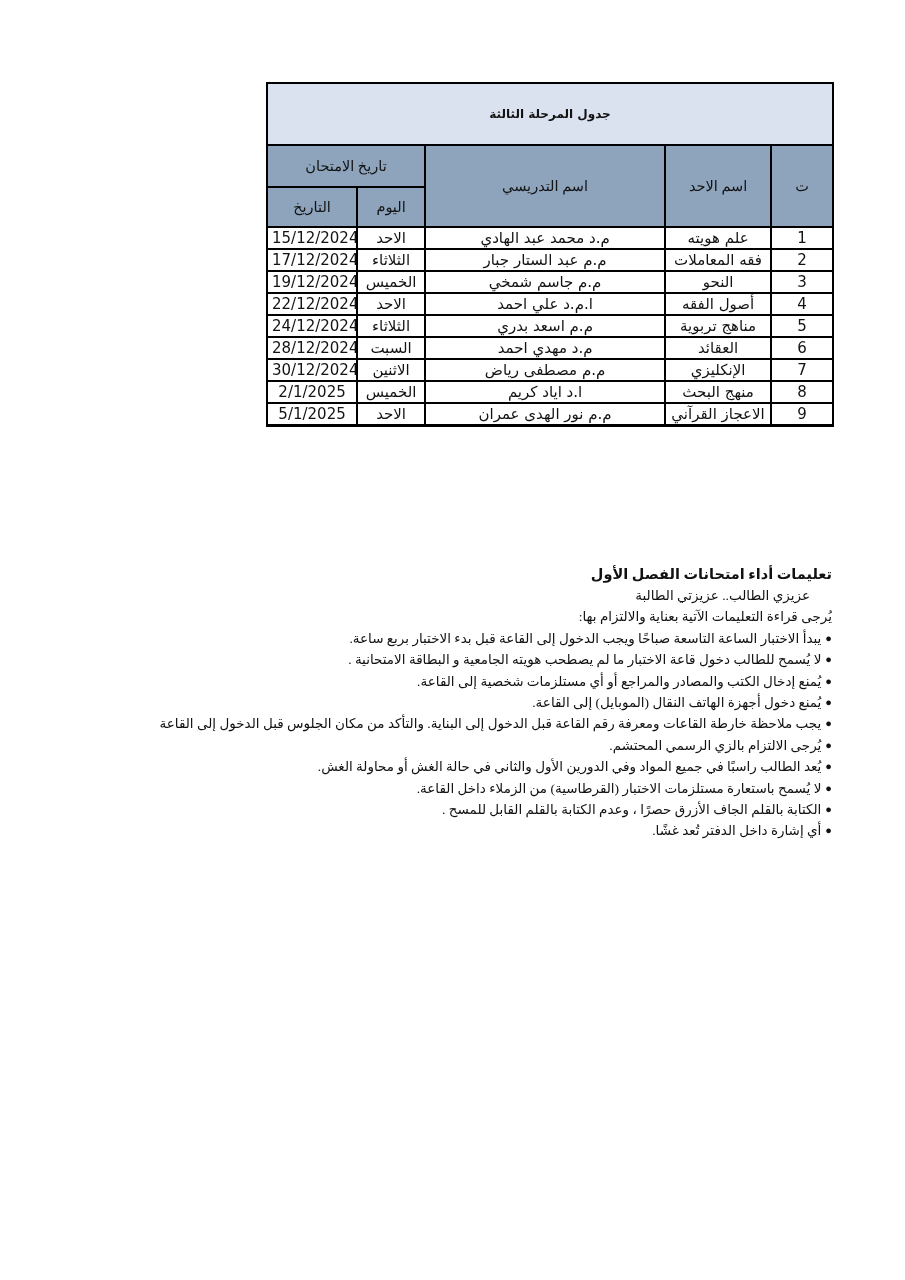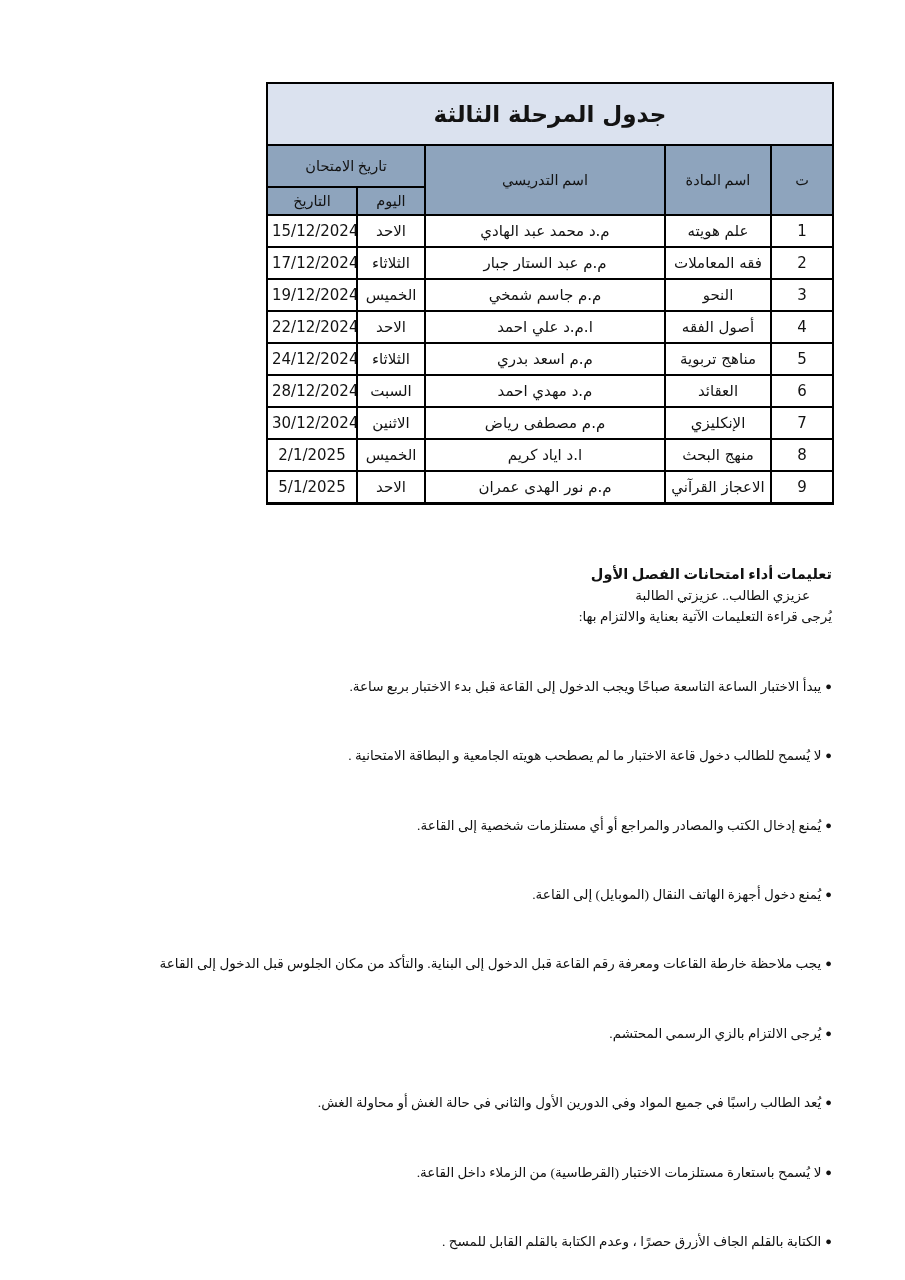--- a/index.html
+++ b/index.html
@@ -28,28 +28,28 @@
     border: 2px solid #000000;
     text-align: center;
     vertical-align: middle;
     font-size: 15px;
     padding: 0 4px;
     overflow: hidden;
   }
   .schedule .title-cell {
     background: #dbe2ef;
     height: 62px;
-    font-size: 23px;
+    font-size: 12px;
     font-weight: bold;
     letter-spacing: 0.2px;
   }
   .schedule .head { background: #8ea4bd; font-size: 14.5px; }
   .schedule .head-r1 td { height: 42px; font-family: Liberation Serif, serif; }
-  .schedule .head-r2 td { height: 28px; }
-  .schedule .data-row td { height: 32px; background: #ffffff; }
+  .schedule .head-r2 td { height: 40px; }
+  .schedule .data-row td { height: 22px; background: #ffffff; }
   .schedule tr:last-child td { border-bottom-width: 3px; }
   .date-cell { direction: ltr; font-size: 15px; }
 
   
   .instructions {
     position: absolute;
     top: 564px;
     right: 73px;
     width: 668px;
     direction: rtl;
@@ -61,21 +61,21 @@
     font-weight: bold;
     font-size: 14.5px;
     line-height: 21px;
   }
   .instructions .line {
     font-size: 13.5px;
     line-height: 21.4px;
     white-space: nowrap;
   }
   .instructions .greeting { padding-right: 22px; }
-  .instructions .bullet-line { white-space: nowrap; margin-top: 48px; }
+  .instructions .bullet-line { white-space: nowrap; }
   .bullet-marker {
     display: inline-block;
     font-size: 11px;
     vertical-align: 1px;
     margin-left: 4px;
   }
 </style>
 </head>
 <body>
 
@@ -88,21 +88,21 @@
         <col style="width:240px">
         <col style="width:68px">
         <col style="width:90px">
     </colgroup>
     <tbody>
       <tr>
         <td colspan="5" class="title-cell">جدول المرحلة الثالثة</td>
       </tr>
       <tr class="head-r1">
         <td rowspan="2" class="head">ت</td>
-        <td rowspan="2" class="head">اسم المادة</td>
+        <td rowspan="2" class="head">اسم الاحد</td>
         <td rowspan="2" class="head">اسم التدريسي</td>
         <td colspan="2" class="head">تاريخ الامتحان</td>
       </tr>
       <tr class="head-r2">
         <td class="head">اليوم</td>
         <td class="head">التاريخ</td>
       </tr>
 
       <tr class="data-row">
         <td>1</td>

